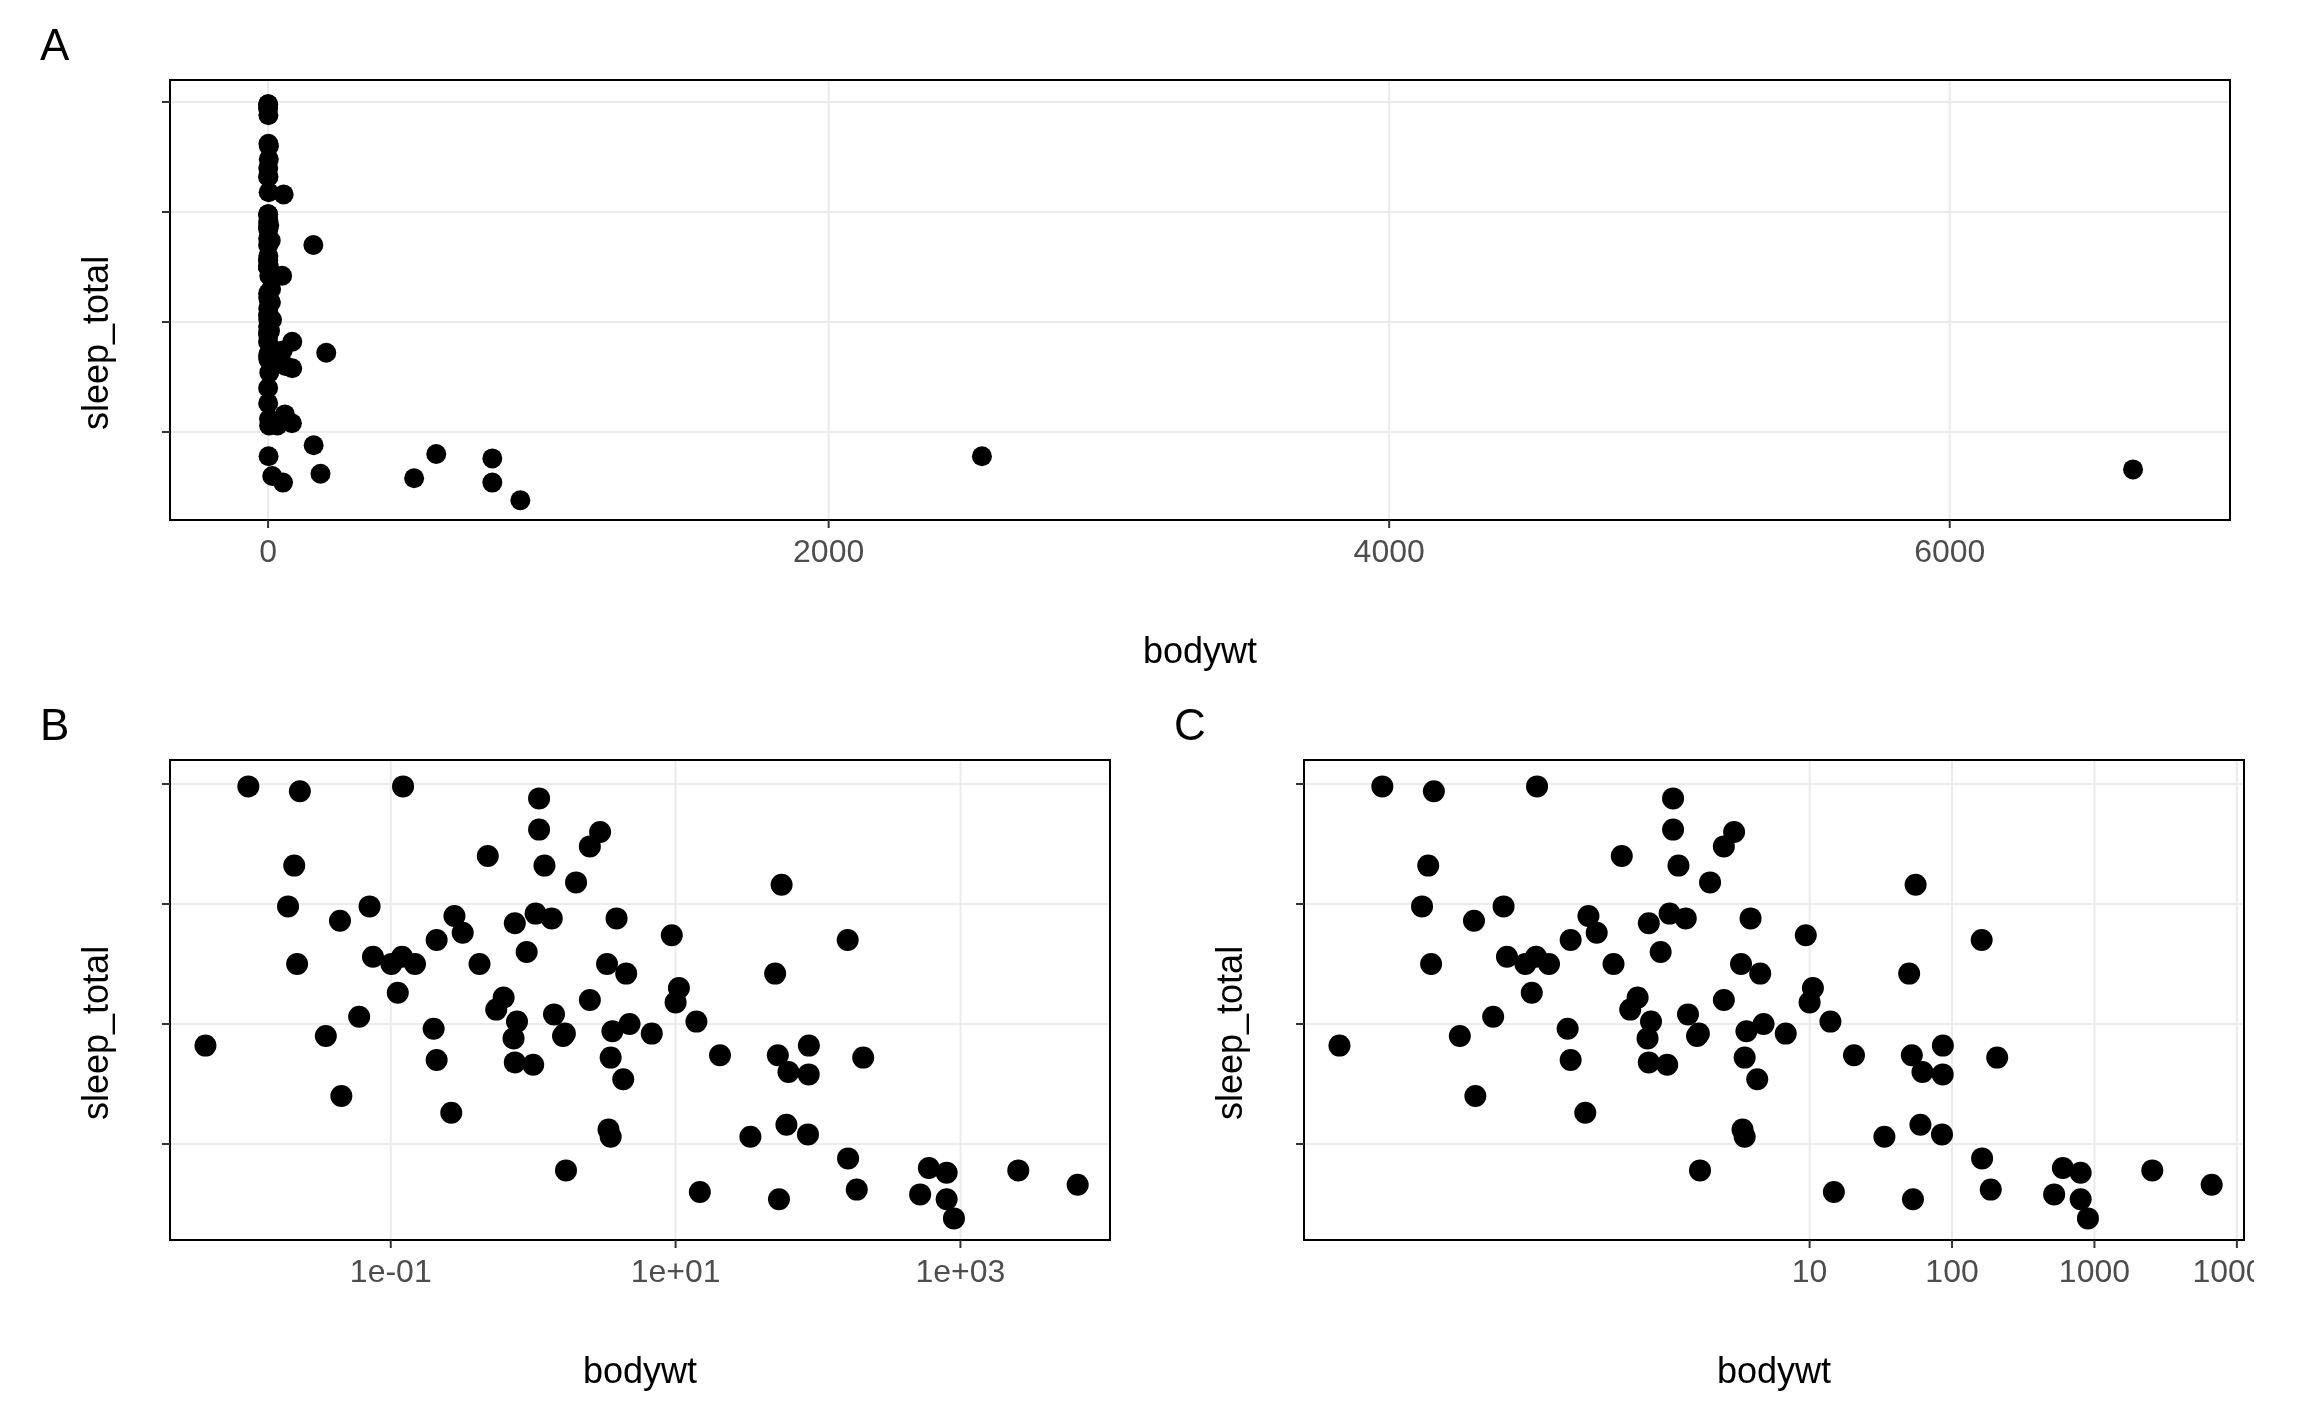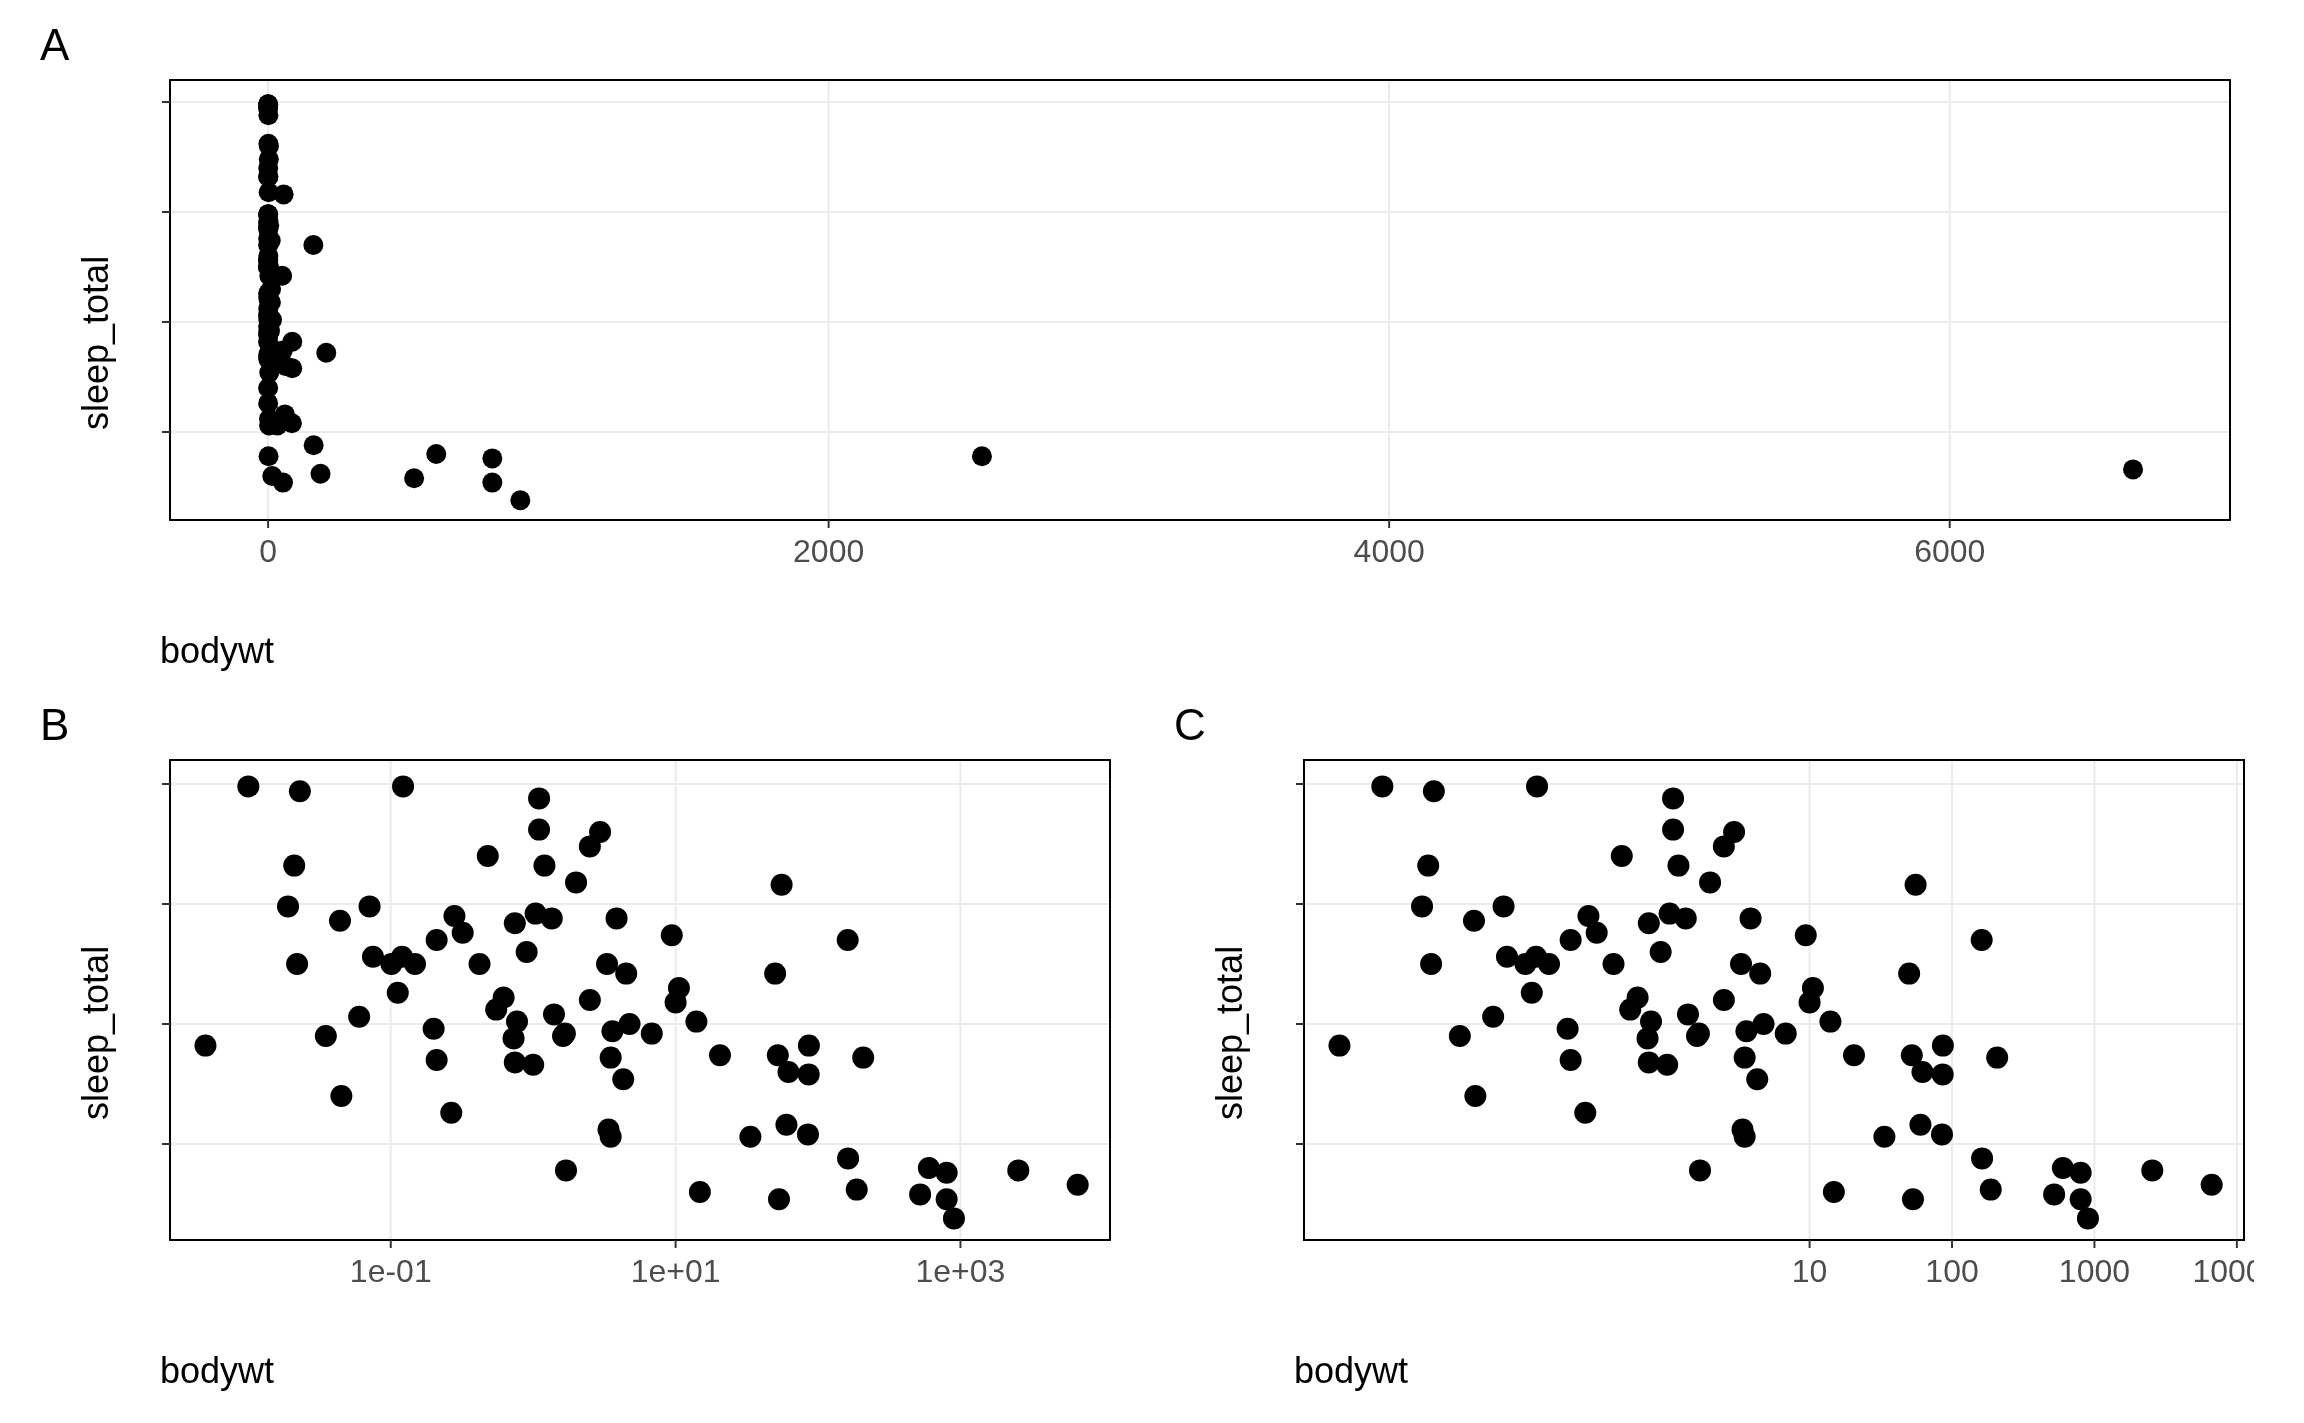--- a/index.html
+++ b/index.html
@@ -52,21 +52,21 @@
   }
   .axis-label-y {
     position: absolute;
     transform: rotate(-90deg);
     transform-origin: left top;
     font-size: 36px;
   }
   .axis-label-x {
     position: absolute;
     font-size: 36px;
-    text-align: left;
+    text-align: center;
   }
   svg { display: block; }
   .grid line {
     stroke: #ebebeb;
     stroke-width: 2;
   }
   .border {
     fill: none;
     stroke: #000;
     stroke-width: 2;

